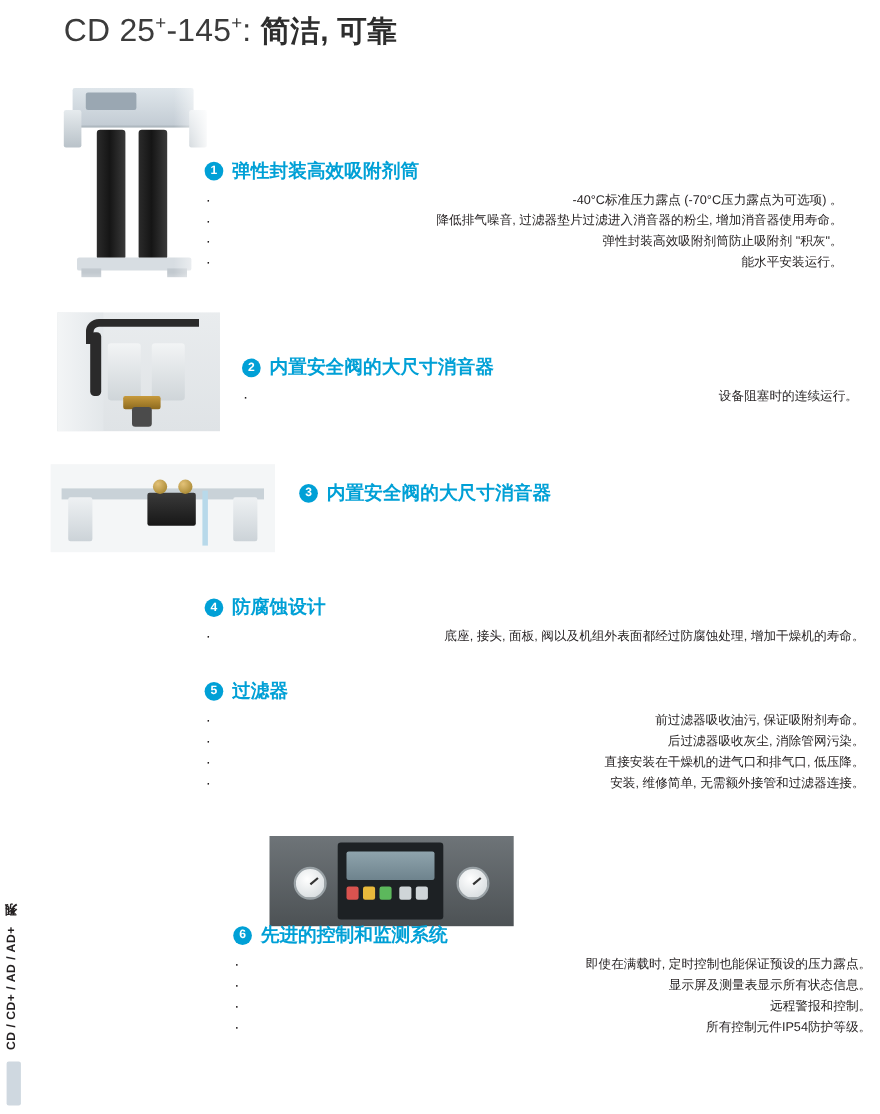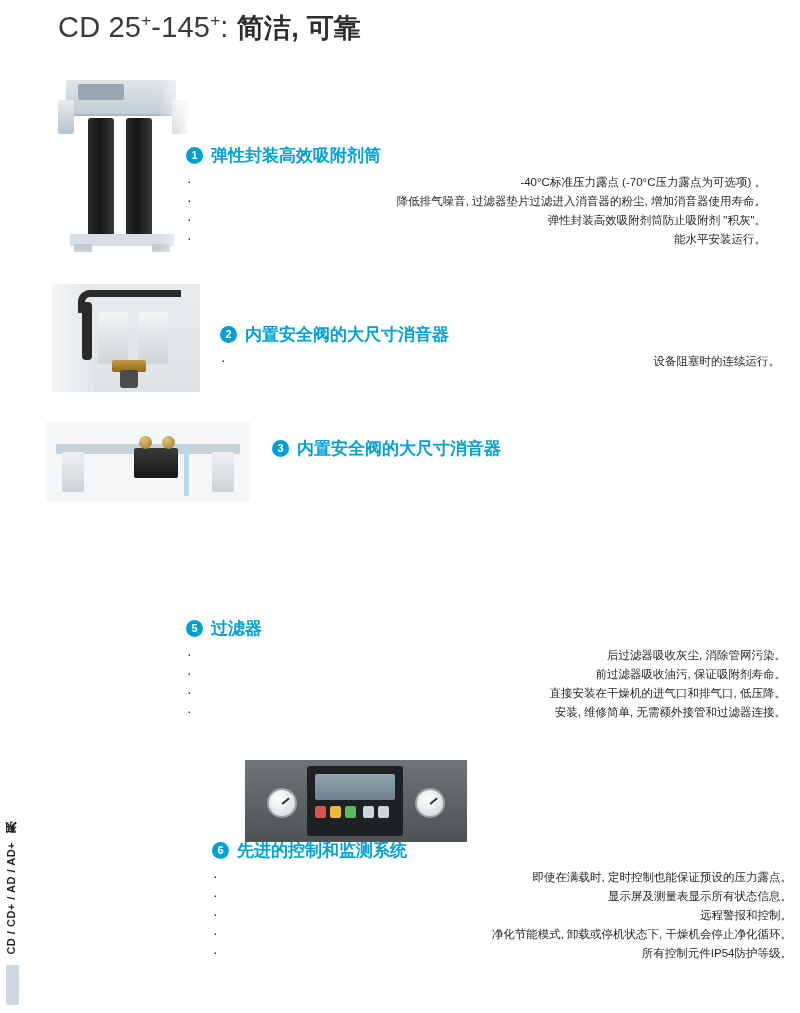--- a/index.html
+++ b/index.html
@@ -336,28 +336,36 @@
     <div class="p3-knob" id="p3-kA"></div>
     <div class="p3-knob" id="p3-kB"></div>
   </div>
 
   <div class="block" style="left:272px; top:438px; width:510px;">
     <div class="heading">
       <span class="num">3</span><span class="htext">内置安全阀的大尺寸消音器</span>
     </div>
   </div>
 
+  <div class="block" style="left:186px; top:542px; width:600px;">
+    <div class="heading">
+      <span class="num">4</span><span class="htext">防腐蚀设计</span>
+    </div>
+    <ul class="bullets">
+      <li>底座, 接头, 面板, 阀以及机组外表面都经过防腐蚀处理, 增加干燥机的寿命。</li>
+    </ul>
+  </div>
 
   <div class="block" style="left:186px; top:618px; width:600px;">
     <div class="heading">
       <span class="num">5</span><span class="htext">过滤器</span>
     </div>
     <ul class="bullets">
+      <li>前过滤器吸收油污, 保证吸附剂寿命。</li>
       <li>后过滤器吸收灰尘, 消除管网污染。</li>
-      <li>前过滤器吸收油污, 保证吸附剂寿命。</li>
       <li>直接安装在干燥机的进气口和排气口, 低压降。</li>
       <li>安装, 维修简单, 无需额外接管和过滤器连接。</li>
     </ul>
   </div>
 
   <div class="photo" id="photo6">
     <div class="p6-panel"></div>
     <div class="p6-screen"></div>
     <div class="p6-btnrow">
       <div class="p6-btn" style="left:0;   background:#d9534f;"></div>
@@ -375,18 +383,17 @@
   </div>
 
   <div class="block" style="left:212px; top:840px; width:580px;">
     <div class="heading">
       <span class="num">6</span><span class="htext">先进的控制和监测系统</span>
     </div>
     <ul class="bullets">
       <li>即使在满载时, 定时控制也能保证预设的压力露点。</li>
       <li>显示屏及测量表显示所有状态信息。</li>
       <li>远程警报和控制。</li>
-      <li>净化节能模式, 卸载或停机状态下, 干燥机会停止净化循环。</li>
       <li>所有控制元件IP54防护等级。</li>
     </ul>
   </div>
 
 </div>
 
 </body></html>

